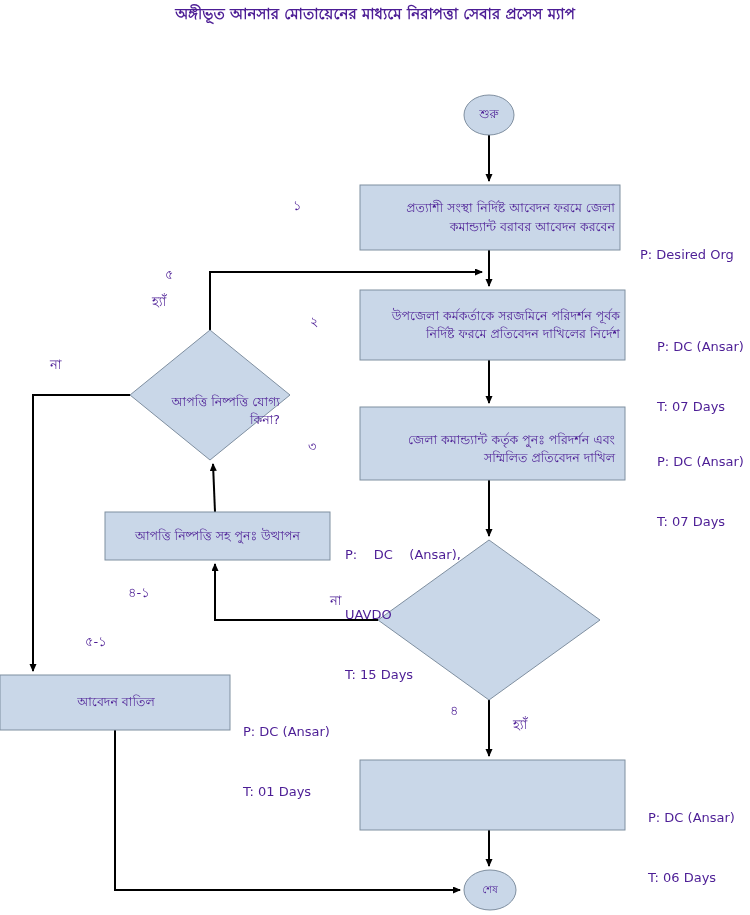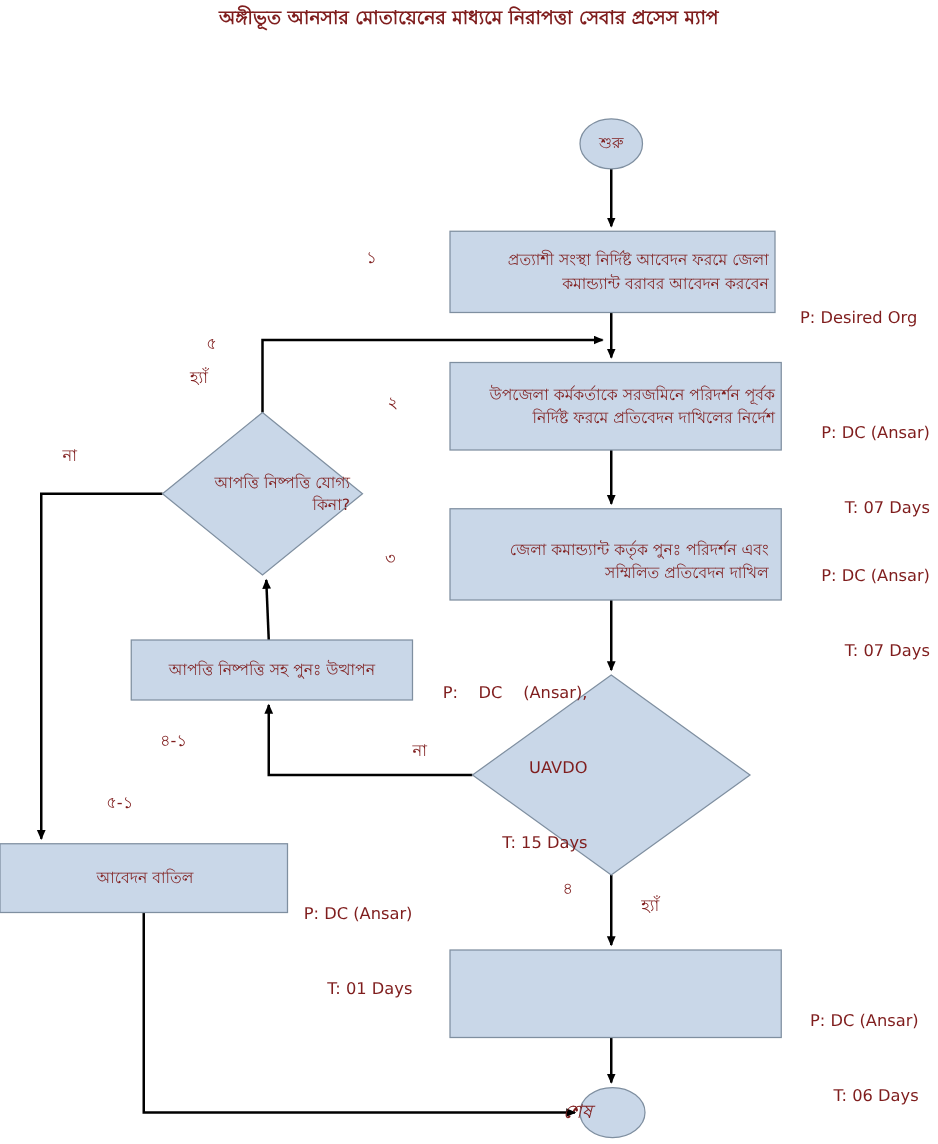--- a/index.html
+++ b/index.html
@@ -1,32 +1,32 @@
 <!DOCTYPE html>
 <html><head>
 <meta charset="utf-8">
 <style>
   html,body{margin:0;padding:0;background:#ffffff;}
   .canvas{
     position:relative;
     width:750px;height:915px;
     font-family:"DejaVu Sans","Liberation Sans",sans-serif;
-    color:#7f1d1d;
+    color:#4c1d95;
     overflow:hidden;
   }
   .layer{position:absolute;left:0;top:0;}
   
   .shape{fill:#c9d7e8;stroke:#7f8fa0;stroke-width:1;}
   .connector{stroke:#000;stroke-width:2;fill:none;marker-end:url(#arrow);}
   
   .txt{position:absolute;display:flex;align-items:center;justify-content:center;text-align:right;}
   .node-text{font-size:12.5px;line-height:1.45;}
   .label{position:absolute;font-size:13px;white-space:nowrap;}
   .ann{position:absolute;font-size:13px;line-height:20px;white-space:pre-wrap;}
-  .ann div{white-space:pre-wrap;text-align:right;}
+  .ann div{white-space:pre-wrap;}
   .title{
     position:absolute;left:0;top:2px;width:750px;
     text-align:center;font-size:15px;font-weight:bold;
   }
 </style>
 </head>
 <body>
 
 <div class="canvas">
 
@@ -65,28 +65,28 @@
 
   <div class="txt node-text" style="left:464px;top:95px;width:50px;height:40px;font-size:12px;">শুরু</div>
 
   <div class="txt node-text" style="left:365px;top:185px;width:250px;height:65px;">প্রত্যাশী সংস্থা নির্দিষ্ট আবেদন ফরমে জেলা কমান্ড্যান্ট বরাবর আবেদন করবেন</div>
 
   <div class="txt node-text" style="left:365px;top:290px;width:255px;height:70px;">উপজেলা কর্মকর্তাকে সরজমিনে পরিদর্শন পূর্বক নির্দিষ্ট ফরমে প্রতিবেদন দাখিলের নির্দেশ</div>
 
   <div class="txt node-text" style="left:370px;top:407px;width:245px;height:84px;">জেলা কমান্ড্যান্ট কর্তৃক পুনঃ পরিদর্শন এবং সম্মিলিত প্রতিবেদন দাখিল</div>
 
 
-  <div class="txt node-text" style="left:142px;top:363px;width:138px;height:64px;">আপত্তি নিষ্পত্তি যোগ্য কিনা?</div>
+  <div class="txt node-text" style="left:142px;top:379px;width:138px;height:64px;">আপত্তি নিষ্পত্তি যোগ্য কিনা?</div>
 
   <div class="txt node-text" style="left:108px;top:512px;width:219px;height:48px;">আপত্তি নিষ্পত্তি সহ পুনঃ উত্থাপন</div>
 
   <div class="txt node-text" style="left:0px;top:675px;width:232px;height:55px;">আবেদন বাতিল</div>
 
 
-  <div class="txt node-text" style="left:436px;top:870px;width:52px;height:40px;font-size:15px;font-style:italic;">শেষ</div>
+  <div class="txt node-text" style="left:464px;top:870px;width:52px;height:40px;font-size:10px;">শেষ</div>
 
   <div class="label" style="left:293px;top:196px;">১</div>
   <div class="label" style="left:310px;top:312px;">২</div>
   <div class="label" style="left:308px;top:437px;">৩</div>
   <div class="label" style="left:450px;top:701px;">৪</div>
   <div class="label" style="left:128px;top:583px;">৪-১</div>
   <div class="label" style="left:165px;top:265px;">৫</div>
   <div class="label" style="left:85px;top:632px;">৫-১</div>
 
   <div class="label" style="left:152px;top:292px;">হ্যাঁ</div>

